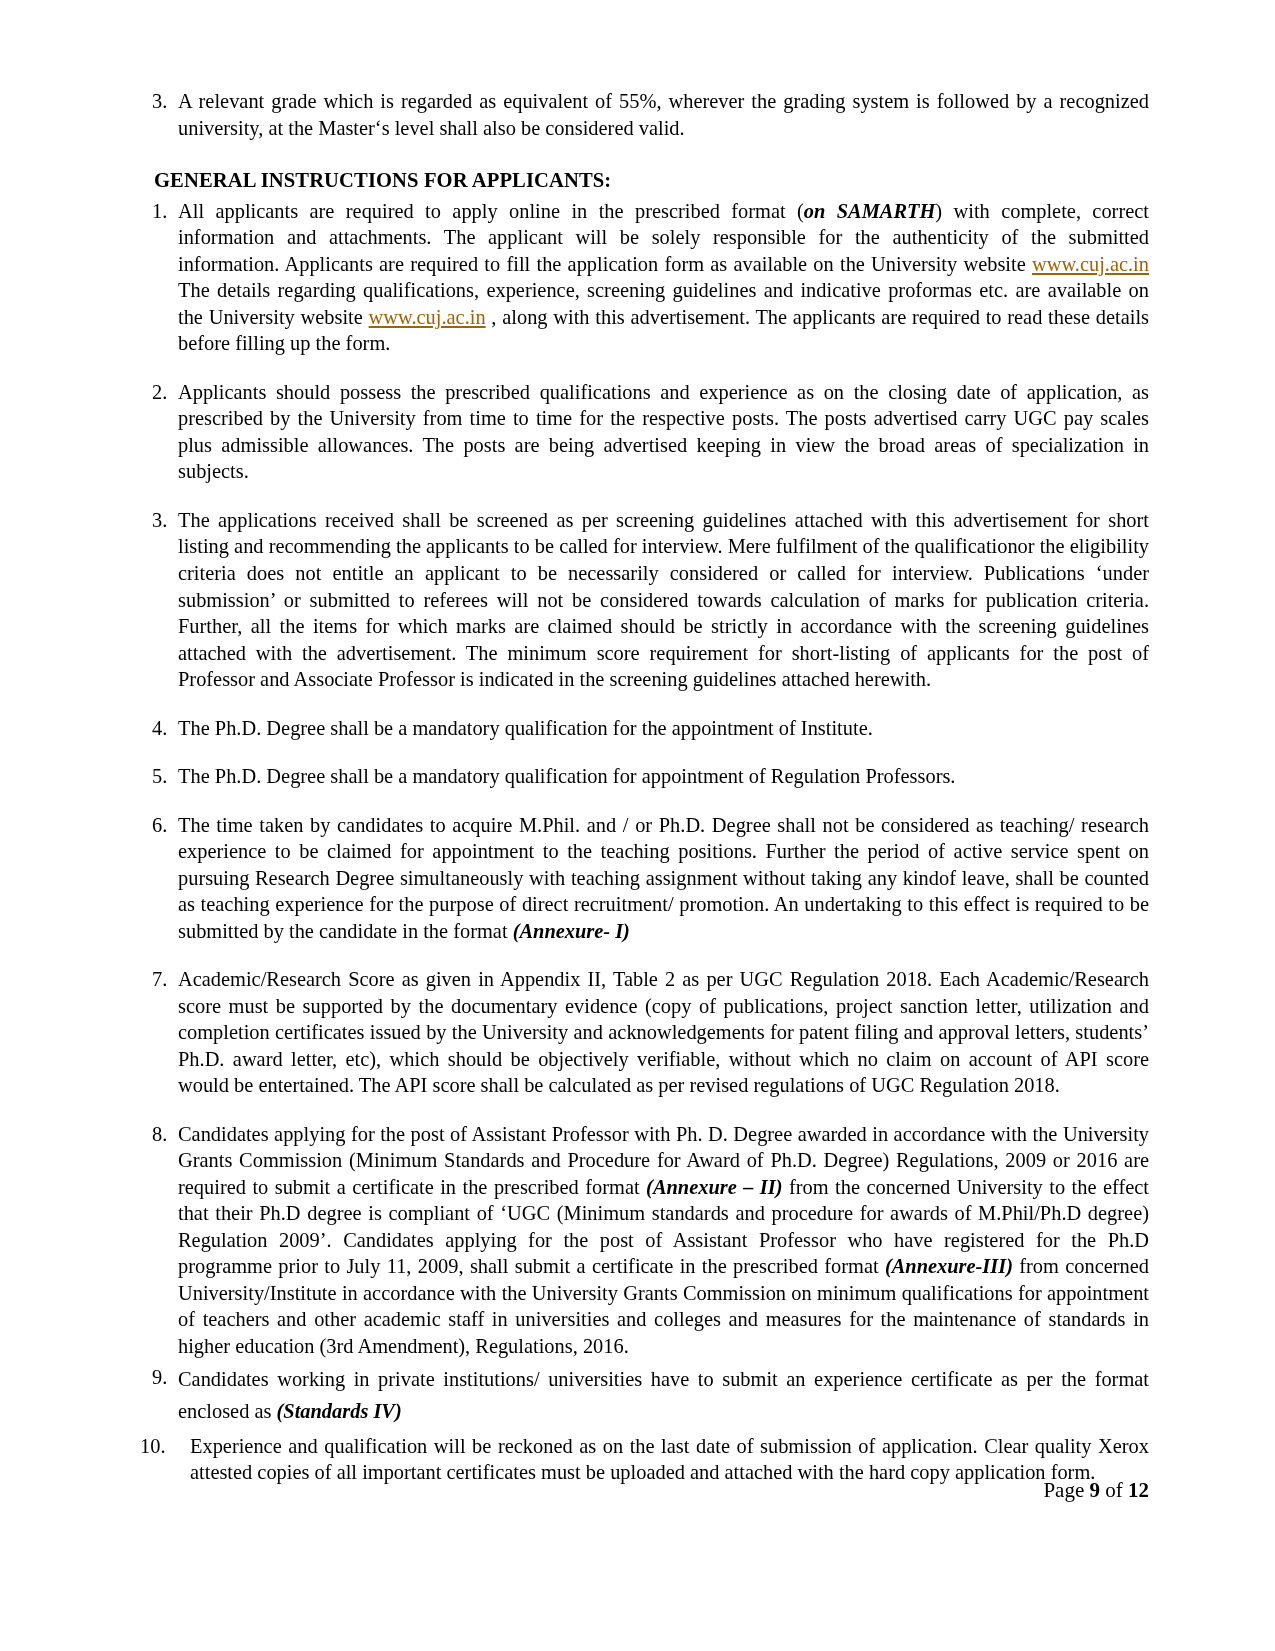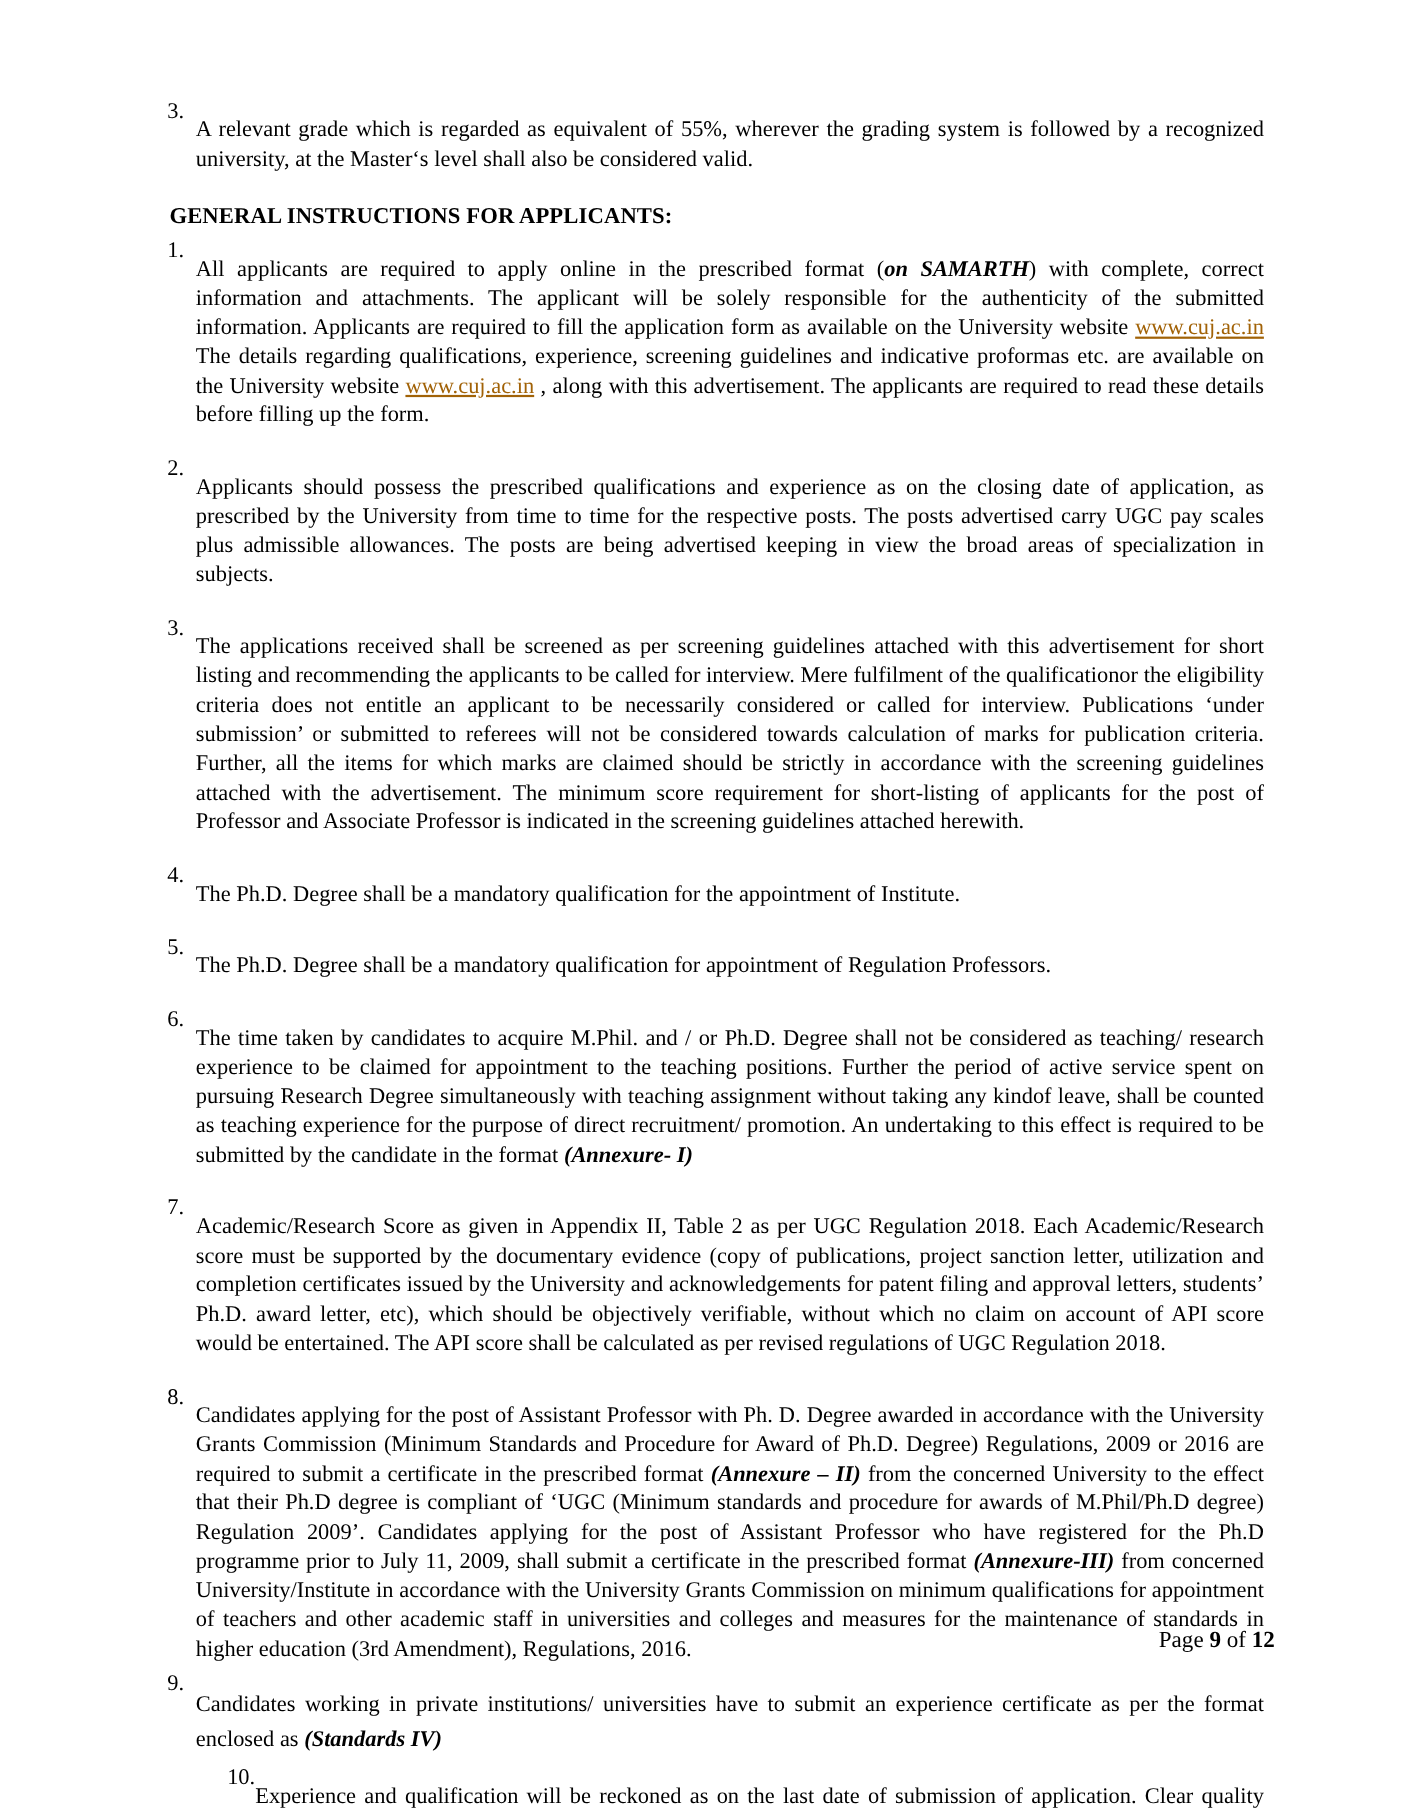--- a/index.html
+++ b/index.html
@@ -40,29 +40,27 @@
     width: 38px;
     text-align: left;
     padding-left: 12px;
     box-sizing: border-box;
     font-size: 20.4px;
     line-height: 1.30;
   }
   .item .num.wide {
     width: 50px;
     padding-left: 0;
-    text-align: right;
-    margin-left: 42px;
+    text-align: left;
   }
   .item .txt {
     flex: 1 1 auto;
     text-align: justify;
     text-justify: inter-word;
     hyphens: none;
-    margin-top: 17px;
   }
   .item .txt.lastline-left > :last-child { text-align: left; }
 
   .top-item { margin-bottom: 26px; }
   .gap-below { margin-bottom: 22px; }
   .gap-small { margin-bottom: 5px; }
 
   .section-head {
     font-weight: bold;
     font-size: 20.6px;
@@ -76,21 +74,21 @@
     color: #a16207;
     text-decoration: underline;
   }
 
   
   .j { text-align: justify; text-align-last: left; }
   .jl { text-align: left; }
 
   .footer {
     position: absolute;
-    right: 116px;
+    right: 126px;
     bottom: 148px;
     font-size: 21px;
     text-align: right;
     white-space: nowrap;
   }
   .footer .pnum { font-weight: bold; }
 </style>
 </head>
 <body>
 

